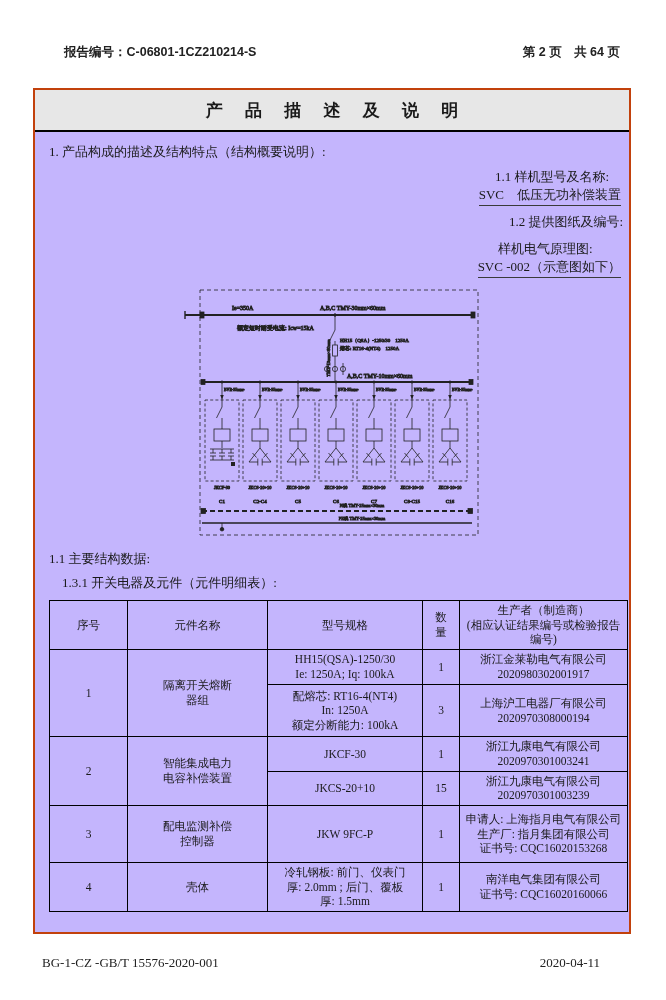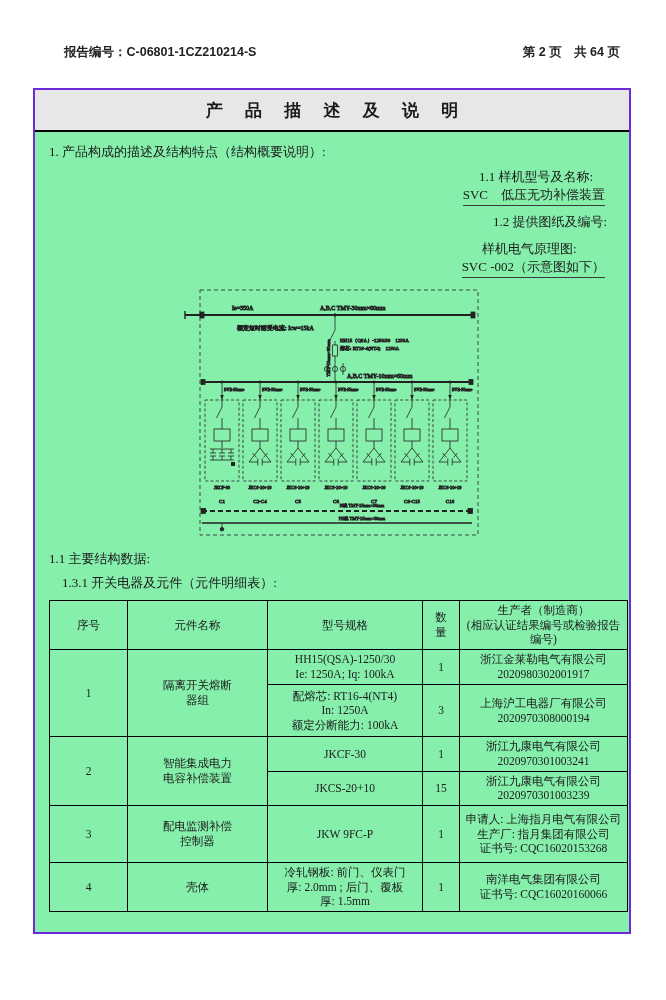--- a/index.html
+++ b/index.html
@@ -10,28 +10,28 @@
   
   .doc-header {
     position:absolute; top:44px; left:64px; right:46px;
     display:flex; justify-content:space-between;
     font-family:"Liberation Sans", sans-serif;
     font-size:12.5px; font-weight:bold; color:#222;
   }
   
   .main-box {
     position:absolute; left:33px; top:88px; width:598px; height:846px;
-    border:2px solid #6d28d9; box-sizing:border-box; background:#86efac;
+    border:2px solid #c2410c; box-sizing:border-box; background:#c4b5fd;
   }
   .title-bar {
     height:40px; background:#e7e7e7; border-bottom:2px solid #000;
     display:flex; align-items:center; justify-content:center;
     font-size:17px; font-weight:bold; letter-spacing:9px; text-indent:9px;
   }
-  .content { padding:11px 22px 0 14px; font-size:13px; }
+  .content { padding:11px 6px 0 14px; font-size:13px; }
   .sec-heading { margin:0 0 7px 0; }
   .form-row { display:flex; align-items:flex-end; margin-bottom:7px; min-height:20px;flex-direction:column; }
   .form-label { flex:none; }
   .form-label.w1 { width:128px; }
   .form-row.indent { padding-left:13px; }
   .form-label.w2 { width:125px; }
   .form-value {
     flex:1; border-bottom:1px solid #3a3a3a; text-align:center;
     padding-bottom:1px; margin-right:2px;
   }
@@ -332,14 +332,18 @@
             <td>1</td>
             <td>南洋电气集团有限公司
 证书号: CQC16020160066</td>
           </tr>
         </tbody>
       </table>
 
     </div>
   </div>
 
+  <div class="doc-footer">
+    <span>BG-1-CZ -GB/T 15576-2020-001</span>
+    <span>2020-04-11</span>
+  </div>
 
 </div>
 
 </body></html>

